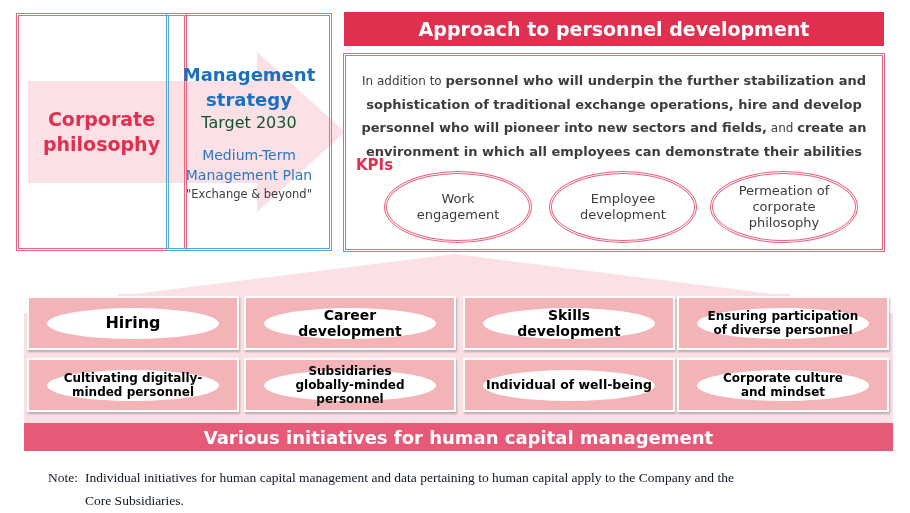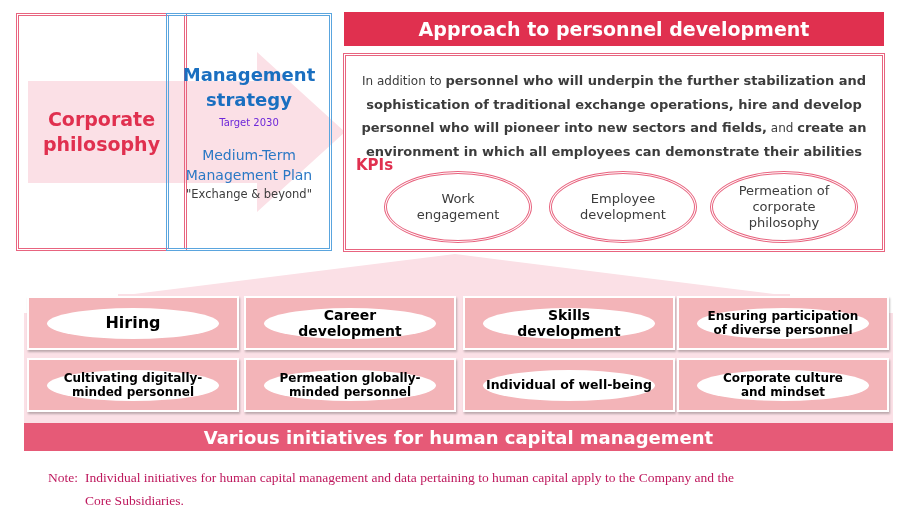--- a/index.html
+++ b/index.html
@@ -17,21 +17,21 @@
     display: flex; align-items: center; justify-content: center; text-align: center;
   }
   .philo-text { color: #e0304f; font-weight: bold; font-size: 19px; line-height: 25px; }
 
   .box-strategy {
     left: 166px; top: 13px; width: 166px; height: 238px;
     border: 3px double #5aa5de;
     text-align: center; padding-top: 46px;
   }
   .strat-title { color: #1a6fc0; font-weight: bold; font-size: 18px; line-height: 25px; }
-  .strat-target { color: #6d28d9; font-size: 10px; line-height: 20px; margin-top: 1px; }
+  .strat-target { color: #14532d; font-size: 16px; line-height: 20px; margin-top: 1px; }
   .strat-plan { color: #2a78c5; font-size: 14px; line-height: 20px; margin-top: 12px; }
   .strat-quote { color: #3c3c3c; font-size: 11.5px; line-height: 16px; margin-top: 1px; }
 
   .approach-header {
     left: 344px; top: 12px; width: 540px; height: 34px;
     background: #e0304f; color: #fff; font-weight: bold; font-size: 19px;
     display: flex; align-items: center; justify-content: center;
   }
   .approach-box {
     left: 343px; top: 53px; width: 542px; height: 199px;
@@ -67,21 +67,21 @@
   .init-pill.huge { font-size: 16px; }
 
   .bottom-header {
     left: 24px; top: 423px; width: 869px; height: 28px;
     background: #e65a77; color: #ffffff; font-weight: bold; font-size: 18px;
     display: flex; align-items: center; justify-content: center;
   }
 
   .note {
     left: 48px; top: 466px; width: 860px;
-    font-family: "Liberation Serif", "DejaVu Serif", serif; font-size: 13.5px; line-height: 23px; color: #be185d;
+    font-family: "Liberation Serif", "DejaVu Serif", serif; font-size: 13.5px; line-height: 23px; color: #0f172a;
   }
   .note-label { display: inline-block; width: 37px; }
   .note-line2 { padding-left: 37px; }
 </style>
 </head>
 <body>
 
 <svg id="big-arrow" viewBox="0 0 910 513">
   <polygon points="28,81 257,81 257,52 345,132 257,212 257,183 28,183" fill="#fbe0e6"></polygon>
   <polygon points="455,254 118,296 790,296" fill="#fbe0e6"></polygon>
@@ -130,21 +130,21 @@
 <div class="initiative" style="left:463px; top:296px;">
   <div class="init-pill big" style="padding:0 30px;">Skills development</div>
 </div>
 <div class="initiative" style="left:677px; top:296px;">
   <div class="init-pill" style="padding:0 10px;">Ensuring participation of diverse personnel</div>
 </div>
 <div class="initiative" style="left:27px; top:358px;">
   <div class="init-pill" style="padding:0 14px;">Cultivating digitally-minded personnel</div>
 </div>
 <div class="initiative" style="left:244px; top:358px;">
-  <div class="init-pill" style="padding:0 14px;">Permeation globally-minded personnel</div>
+  <div class="init-pill" style="padding:0 14px;">Subsidiaries globally-minded personnel</div>
 </div>
 <div class="initiative" style="left:463px; top:358px;">
   <div class="init-pill" style="font-size:12.5px;">Individual of well-being</div>
 </div>
 <div class="initiative" style="left:677px; top:358px;">
   <div class="init-pill" style="padding:0 16px;">Corporate culture and mindset</div>
 </div>
 
 <div class="abs bottom-header">
   <span>Various initiatives for human capital management</span>

